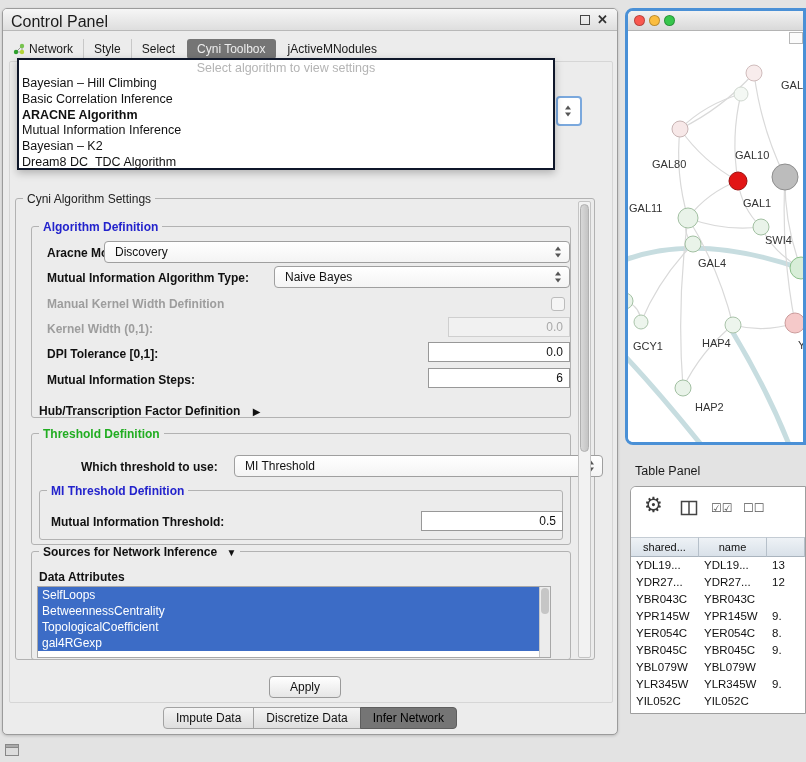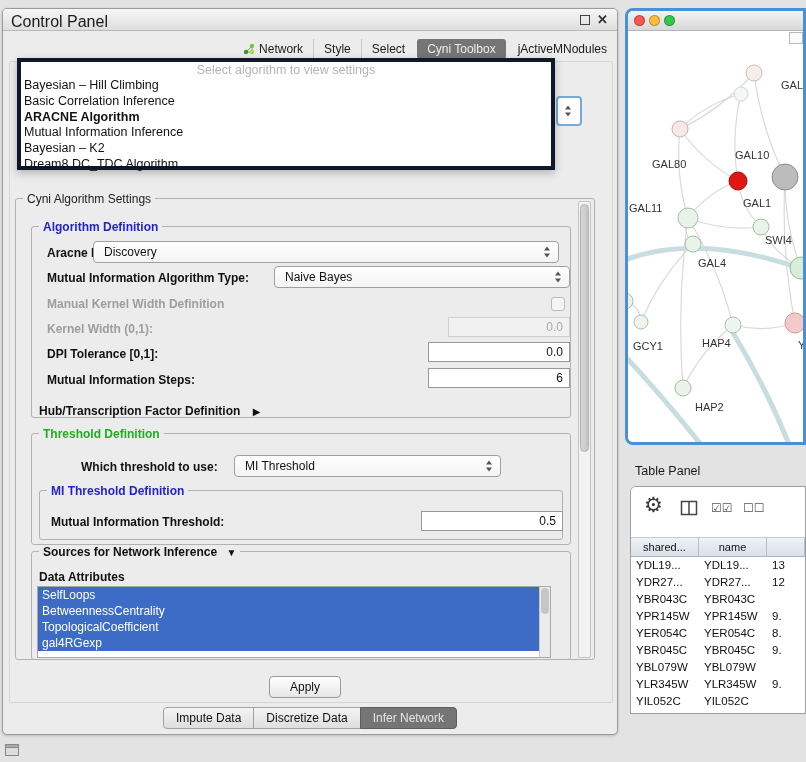--- a/index.html
+++ b/index.html
@@ -4,21 +4,21 @@
 <style>
   *{margin:0;padding:0;box-sizing:border-box}
   html,body{width:806px;height:762px}
   body{font-family:"Liberation Sans",sans-serif;background:#e3e3e3;position:relative;overflow:hidden;color:#111}
   .abs{position:absolute}
   .window{position:absolute;background:#ececec;border:1px solid #9b9b9b;border-radius:5px;box-shadow:0 1px 3px rgba(0,0,0,.18)}
   .titlebar{position:absolute;left:0;top:0;right:0;height:22px;background:linear-gradient(#f6f6f6,#dedede);border-bottom:1px solid #b8b8b8;border-radius:4px 4px 0 0}
   .cp-title{position:absolute;left:8px;top:4px;font-size:16px;color:#1a1a1a}
   .float-btn{position:absolute;right:27px;top:6px;width:10px;height:10px;border:1.5px solid #444;background:transparent}
   .close-btn{position:absolute;right:9px;top:3px;font-size:13px;font-weight:bold;color:#333;cursor:default}
-  .tabbar{display:flex;justify-content:flex-end;align-items:center}
+  .tabbar{display:flex;justify-content:flex-start;align-items:center}
   .tab{display:flex;align-items:center;font-size:12px;color:#1a1a1a;padding:3px 10px;white-space:nowrap}
   .tab + .tab{border-left:1px solid #c8c8c8}
   .tab.selected{background:var(--selected-tab,#757575);color:#ededed;border-radius:3px;border-left:none;margin:0 2px}
   .tab.selected + .tab{border-left:none}
   .viewport{border:1px solid #d6d6d6;border-radius:2px}
   .group{position:absolute;border:1px solid #b2b2b2;border-radius:3px;background:transparent}
   .gtitle{position:absolute;font-size:12px;background:#ececec;padding:0 4px;white-space:nowrap;z-index:2}
   .bold{font-weight:bold}
   .lbl{font-size:12px;font-weight:bold;color:#111;white-space:nowrap}
   .lbl.dis{color:#9d9d9d}
@@ -35,22 +35,22 @@
   .src-item{height:16px;line-height:16px;font-size:12px;color:#fff;background:var(--selection-blue,#3c6cc6);padding-left:4px;white-space:nowrap}
   .list-sb{position:absolute;right:0;top:0;bottom:0;width:11px;background:#ececec;border-left:1px solid #c8c8c8}
   .list-sb .thumb{position:absolute;left:1px;top:1px;width:8px;height:26px;background:#c6c6c6;border-radius:4px}
   .sbar{position:absolute;background:#f2f2f2;border:1px solid #c4c4c4;border-radius:2px}
   .sbar .thumb{position:absolute;left:1px;top:2px;width:9px;height:248px;background:linear-gradient(90deg,#d8d8d8,#c4c4c4);border:1px solid #b0b0b0;border-radius:5px}
   .btn{position:absolute;background:linear-gradient(#ffffff,#e6e6e6);border:1px solid #9a9a9a;border-radius:4px;font-size:12px;text-align:center;line-height:20px}
   .btabs{display:flex;justify-content:center;align-items:center}
   .btab{font-size:12px;padding:3px 12px;border:1px solid #a2a2a2;background:linear-gradient(#f4f4f4,#dedede);margin-left:-1px;white-space:nowrap}
   .btab:first-child{border-radius:4px 0 0 4px;margin-left:0}
   .btab:last-child{border-radius:0 4px 4px 0}
-  .btab.selected{background:var(--selected-tab,#6f6f6f);color:#e5e5e5;border-color:#5e5e5e}
-  .popup{position:absolute;background:#fff;border:4px solid #0f172a;box-shadow:0 3px 8px rgba(0,0,0,.25);z-index:60}
+  .btab.selected{background:var(--selected-tab,#6f6f6f);color:#000000;border-color:#5e5e5e}
+  .popup{position:absolute;background:#fff;border:2px solid #0f172a;box-shadow:0 3px 8px rgba(0,0,0,.25);z-index:60}
   .popt{height:15.8px;line-height:15.8px;font-size:12.5px;padding-left:3px;color:#111;white-space:nowrap}
   .popt.bold{font-weight:bold}
   .pholder{height:15px;line-height:15px;text-align:center;color:#b4b4b4;font-size:12.5px}
   .combo-frag{position:absolute;width:26px;height:30px;background:#fff;border:2px solid #7aa8dd;border-radius:4px;z-index:5}
   .nw-titlebar{position:absolute;left:0;top:0;right:0;height:20px;background:linear-gradient(#f2f2f2,#d9d9d9);border-bottom:1px solid #b4b4b4}
   .tl{position:absolute;top:4px;width:11px;height:11px;border-radius:50%;border:1px solid rgba(0,0,0,.25)}
   .tl.red{left:6px;background:var(--traffic-red,#f95850)}
   .tl.yellow{left:21px;background:var(--traffic-yellow,#fbbd3f)}
   .tl.green{left:36px;background:var(--traffic-green,#36c64c)}
   .nw-canvas{position:absolute;left:0;top:20px;right:0;bottom:0;background:#fff}
@@ -100,21 +100,21 @@
 
   <div class="abs viewport" style="left:6px;top:52px;width:604px;height:642px"></div>
 
   <div class="group" style="left:12px;top:189px;width:580px;height:462px"></div>
   <span class="gtitle" style="left:20px;top:183px;color:#222">Cyni Algorithm Settings</span>
 
   <div class="group" style="left:28px;top:217px;width:540px;height:192px"></div>
   <span class="gtitle bold" style="left:36px;top:211px;color:var(--title-blue,#2323cc)">Algorithm Definition</span>
 
   <span class="abs lbl" style="left:44px;top:237px">Aracne Mode:</span>
-  <div class="combo" style="left:90px;top:232px;width:466px;height:22px">
+  <div class="combo" style="left:101px;top:232px;width:466px;height:22px">
     <span>Discovery</span>
     <span class="spin"></span>
   </div>
 
   <span class="abs lbl" style="left:44px;top:262px">Mutual Information Algorithm Type:</span>
   <div class="combo" style="left:271px;top:257px;width:296px;height:22px">
     <span>Naive Bayes</span>
     <span class="spin"></span>
   </div>
 
@@ -132,21 +132,21 @@
 
   <div class="abs" style="left:36px;top:392px;height:16px;white-space:nowrap">
     <span class="lbl">Hub/Transcription Factor Definition</span>
     <span class="tri">▶</span>
   </div>
 
   <div class="group" style="left:28px;top:424px;width:540px;height:112px"></div>
   <span class="gtitle bold" style="left:36px;top:418px;color:var(--title-green,#21ad21)">Threshold Definition</span>
 
   <span class="abs lbl" style="left:78px;top:451px">Which threshold to use:</span>
-  <div class="combo" style="left:231px;top:446px;width:267px;height:22px">
+  <div class="combo" style="left:231px;top:446px;width:369px;height:22px">
     <span>MI Threshold</span>
     <span class="spin"></span>
   </div>
 
   <div class="group" style="left:36px;top:481px;width:524px;height:50px"></div>
   <span class="gtitle bold" style="left:44px;top:475px;color:var(--title-blue,#2323cc)">MI Threshold Definition</span>
 
   <span class="abs lbl" style="left:48px;top:506px">Mutual Information Threshold:</span>
   <div class="field" style="left:418px;top:502px;width:142px;height:20px">0.5</div>
 

